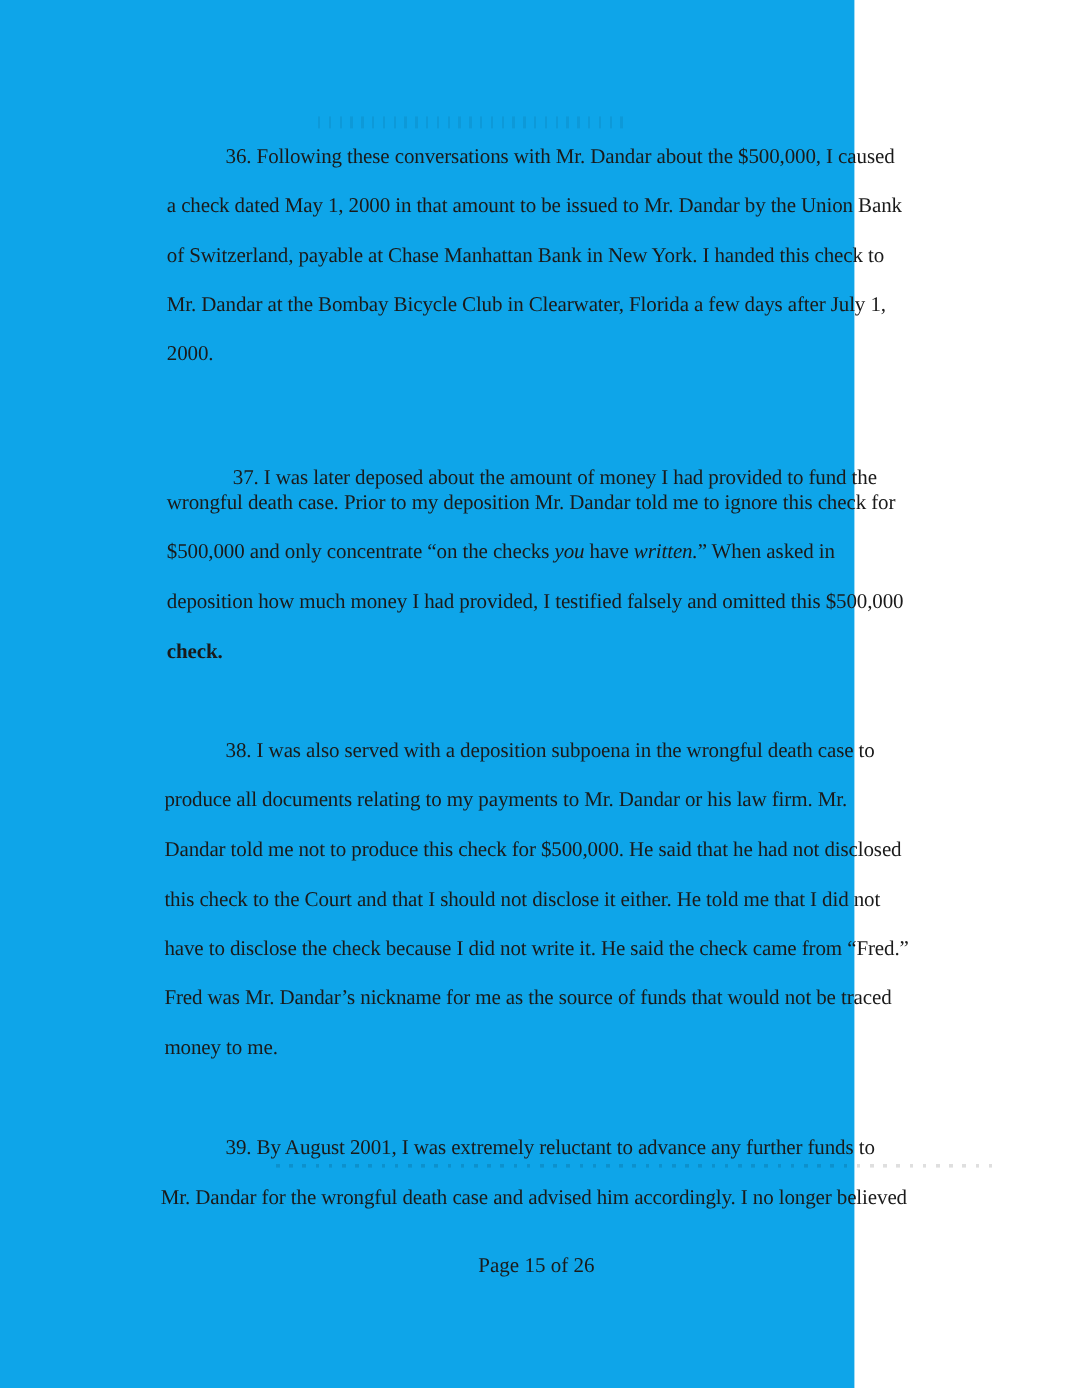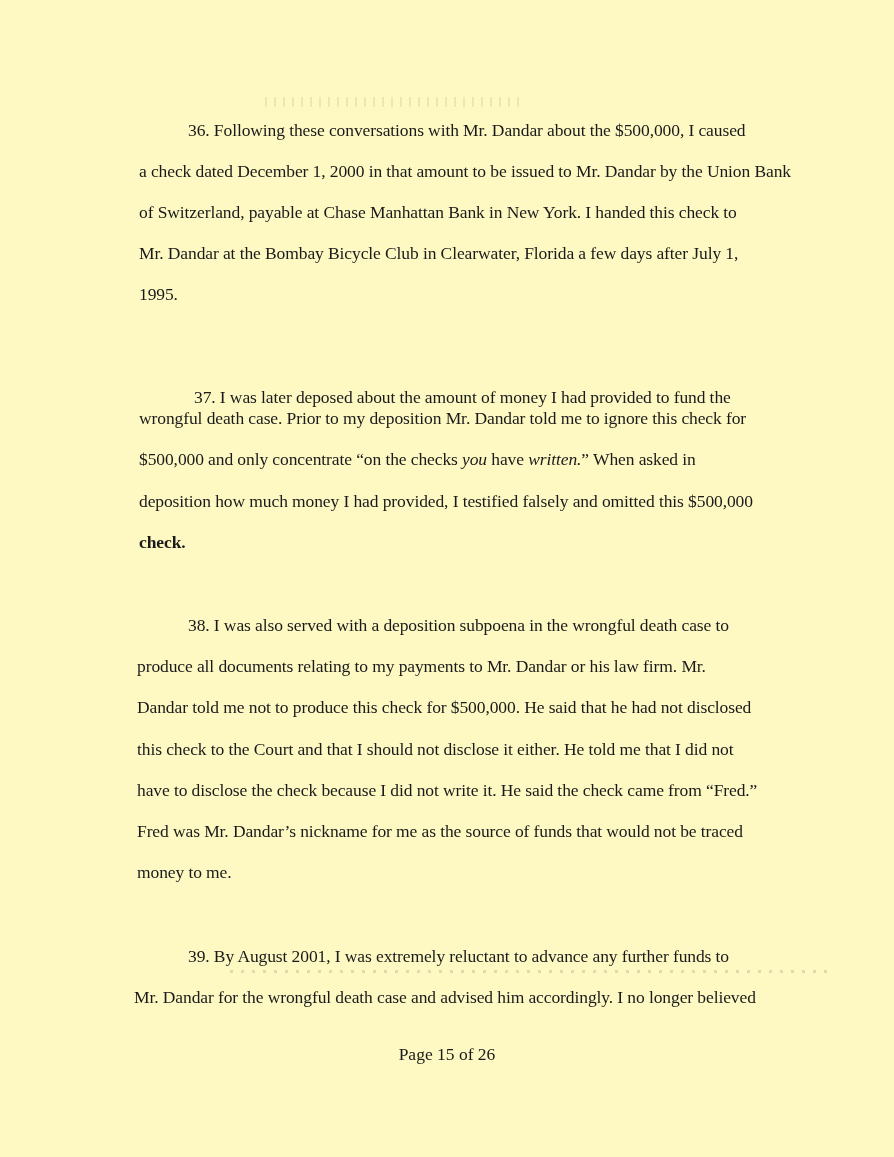--- a/index.html
+++ b/index.html
@@ -11,22 +11,22 @@
       width: 894px;
       height: 1157px;
       position: relative;
       overflow: hidden;
       font-family: "Liberation Serif", "DejaVu Serif", serif;
       color: #1a1a1a;
     }
     .page {
       position: absolute;
       left: 0; top: 0;
-      width: 894px; height: 1157px;
-      background: #fef9c3;
+      width: 712px; height: 1157px;
+      background: #0ea5e9;
     }
     .scan-artifact {
       position: absolute;
       left: 265px;
       top: 97px;
       width: 260px;
       height: 10px;
       background: repeating-linear-gradient(90deg, rgba(0,0,0,0.12) 0 2px, transparent 2px 9px);
       opacity: 0.6;
     }
@@ -54,24 +54,24 @@
   </style>
 </head>
 <body>
 
 <div class="page">
   <div class="scan-artifact"></div>
   <div class="scan-artifact bottom"></div>
 
   <div>
     <div class="line" style="left:188px; top:119px;">36.  Following these conversations with Mr. Dandar about the $500,000, I caused</div>
-    <div class="line" style="left:139px; top:160px;">a check dated December 1, 2000 in that amount to be issued to Mr. Dandar by the Union Bank</div>
+    <div class="line" style="left:139px; top:160px;">a check dated May 1, 2000 in that amount to be issued to Mr. Dandar by the Union Bank</div>
     <div class="line" style="left:139px; top:201px;">of Switzerland, payable at Chase Manhattan Bank in New York.  I handed this check to</div>
     <div class="line" style="left:139px; top:242px;">Mr. Dandar at the Bombay Bicycle Club in Clearwater, Florida a few days after July 1,</div>
-    <div class="line" style="left:139px; top:283px;">1995.</div>
+    <div class="line" style="left:139px; top:283px;">2000.</div>
   </div>
 
   <div>
     <div class="line" style="left:194px; top:366px;margin-top:20px;">37.  I was later deposed about the amount of money I had provided to fund the</div>
     <div class="line" style="left:139px; top:407px;">wrongful death case.  Prior to my deposition Mr. Dandar told me to ignore this check for</div>
     <div class="line" style="left:139px; top:448px;"><span>$500,000 and only concentrate “on the checks </span><em>you</em><span> have </span><em>written.</em><span>”  When asked in</span></div>
     <div class="line" style="left:139px; top:490px;">deposition how much money I had provided, I testified falsely and omitted this $500,000</div>
     <div class="line" style="left:139px; top:531px;font-weight:bold;">check.</div>
   </div>
 

